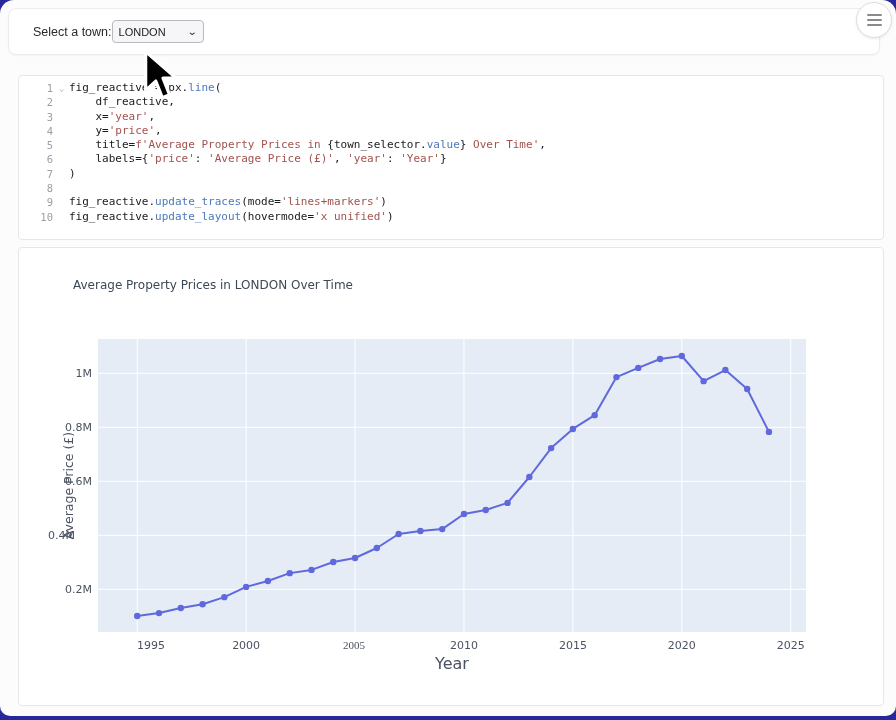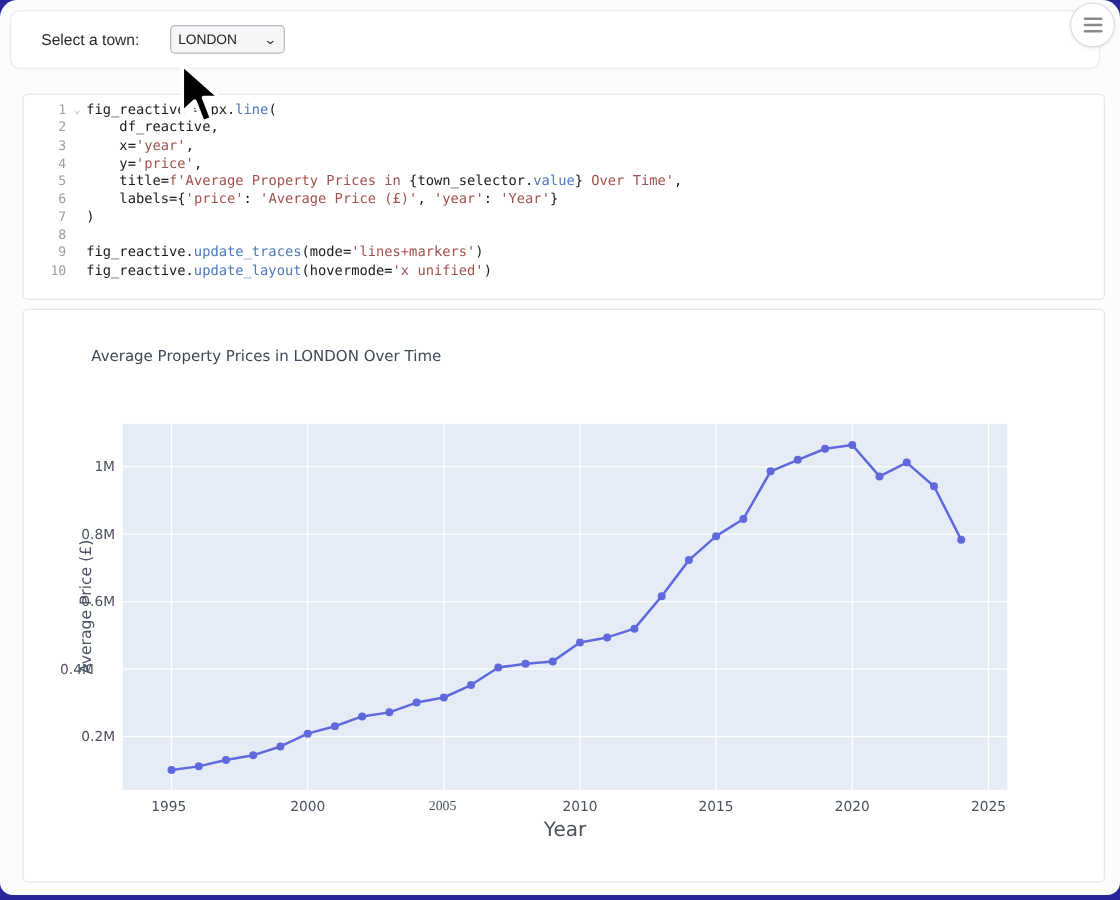--- a/index.html
+++ b/index.html
@@ -11,25 +11,25 @@
   }
   .app {
     position:absolute; left:0; top:0; width:896px; height:716px;
     background:#fcfcfd; border-radius:14px 14px 10px 10px; overflow:hidden;
   }
   
   .widget-bar {
     position:absolute; left:8px; top:8px; width:872px; height:47px;
     background:#ffffff; border:1px solid #ececf0; border-radius:8px;
     box-shadow:0 1px 2px rgba(0,0,0,0.04);
-    display:flex; align-items:center; padding-left:24px;gap:16px;
+    display:flex; align-items:center; padding-left:24px;
   }
   .widget-label { font-size:12.5px; color:#2b2b2b; }
   .town-select {
-    margin-left:8px; width:92px; height:23px;
+    width:92px; height:23px;
     border:1px solid #b9b9bf; border-radius:4px; background:#f6f6f8;
     font-size:11px; color:#222; display:flex; align-items:center;
     padding:0 6px; justify-content:space-between;
     font-family:"Liberation Sans",sans-serif;
   }
   .chev { font-size:10px; color:#333; transform:scaleX(1.3); }
   .menu-button {
     position:absolute; left:856px; top:2px; width:36px; height:36px;
     background:#fff; border:1px solid #ddd; border-radius:50%;
     box-shadow:0 1px 3px rgba(0,0,0,0.08);
@@ -205,21 +205,21 @@
           <circle cx="649.1815384615375" cy="49.95852534562212" r="3.2" fill="#6069dc"></circle>
           <circle cx="670.9661538461528" cy="92.89585253456218" r="3.2" fill="#6069dc"></circle>
         </svg>
       <div class="y-axis-title">Average Price (£)</div>
       <div class="x-axis-title">Year</div>
     <div class="ytick" style="left: 33px; top: 335.333px;">0.2M</div>
         <div class="ytick" style="left: 16px; top: 281.324px;">0.4M</div>
         <div class="ytick" style="left: 33px; top: 227.314px;">0.6M</div>
         <div class="ytick" style="left: 33px; top: 173.305px;">0.8M</div>
         <div class="ytick" style="left: 33px; top: 119.296px;">1M</div>
-        <div class="xtick" style="left: 94px; top: 391px;">1995</div>
+        <div class="xtick" style="left: 110px; top: 391px;">1995</div>
         <div class="xtick" style="left: 205.135px; top: 391px;">2000</div>
         <div class="xtick" style="left: 313px; top: 391px; font-family: Liberation Serif, serif;">2005</div>
         <div class="xtick" style="left: 422.982px; top: 391px;">2010</div>
         <div class="xtick" style="left: 531.905px; top: 391px;">2015</div>
         <div class="xtick" style="left: 640.828px; top: 391px;">2020</div>
         <div class="xtick" style="left: 749.751px; top: 391px;">2025</div>
       </div>
   </div>
 
 </div>

